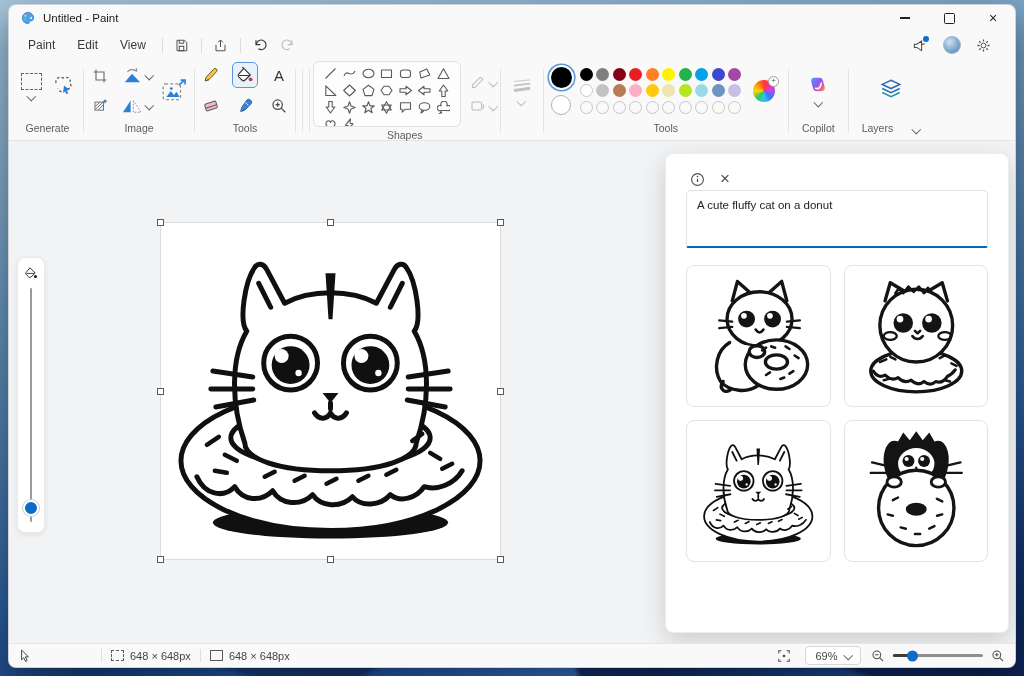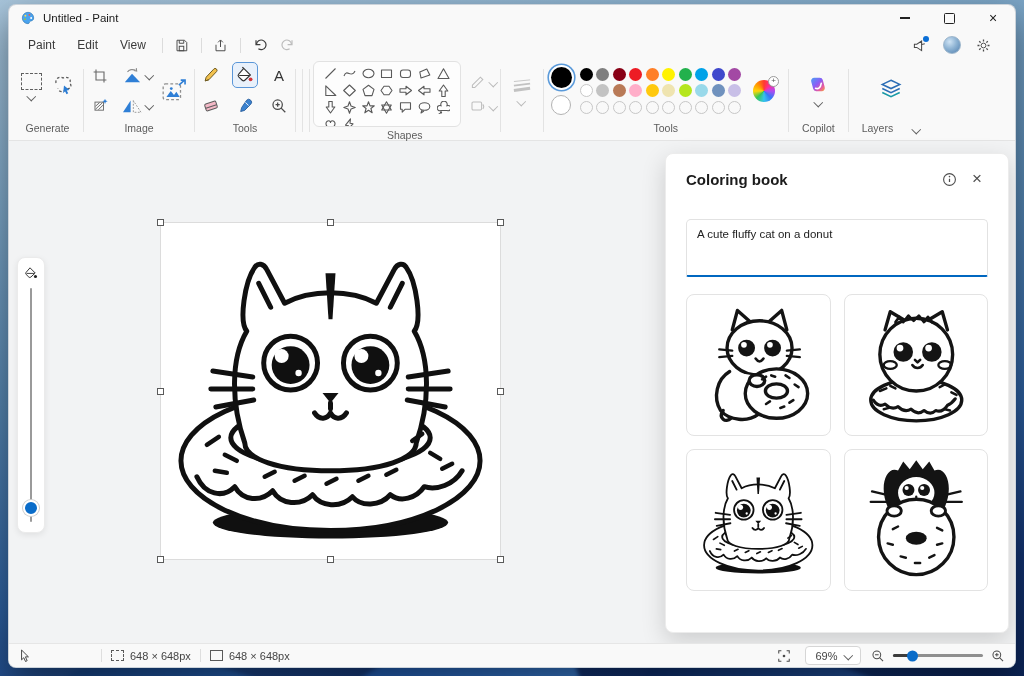--- a/index.html
+++ b/index.html
@@ -69,21 +69,21 @@
   .vtrack{width:2.6px;flex:1;margin:8px 0 10px;background:#9a9a9a;border-radius:2px;position:relative;}
   .vthumb{position:absolute;left:50%;transform:translateX(-50%);bottom:6px;width:12px;height:12px;border-radius:50%;
     background:#0a6cc9;border:2.5px solid #fff;box-shadow:0 0 0 1px #cfcfcf;box-sizing:content-box;}
 
   
   .panel{position:absolute;left:656px;top:12px;width:344px;height:480px;background:#fff;border:1px solid #ececec;
     border-radius:8px;box-shadow:0 8px 24px rgba(0,0,0,.16);padding:14px 20px;box-sizing:border-box;}
   .phead{display:flex;align-items:center;}
   .ptitle{font-size:15px;font-weight:700;color:#1b1b1b;flex:1;}
   .pbtn{width:22px;height:22px;display:flex;align-items:center;justify-content:center;border-radius:4px;color:#4f4f4f;}
-  .prompt{margin-top:29px;width:100%;height:58px;resize:none;border:1px solid #e2e2e2;border-bottom:2px solid #0067c0;
+  .prompt{margin-top:0;width:100%;height:58px;resize:none;border:1px solid #e2e2e2;border-bottom:2px solid #0067c0;
     border-radius:5px 5px 2px 2px;font-family:"Liberation Sans",sans-serif;font-size:11.5px;color:#222;padding:8px 10px;box-sizing:border-box;outline:none;background:#fff;}
   .genrow{display:flex;justify-content:flex-end;margin-top:9px;}
   .genbtn{background:#0067c0;color:#fff;border:none;border-radius:4px;font-size:11.5px;padding:5px 17px;font-family:"Liberation Sans",sans-serif;}
   .thumbgrid{display:grid;grid-template-columns:1fr 1fr;gap:13px;margin-top:13px;}
   .thumb{height:142px;background:#fff;border:1px solid #e3e3e3;border-radius:8px;display:flex;align-items:center;justify-content:center;padding:5px;box-sizing:border-box;}
   .thumb svg{width:100%;height:100%;}
 
   
   .statusbar{position:absolute;left:0;right:0;bottom:0;height:24px;background:#f9f9f9;border-top:1px solid #e6e6e6;
     display:flex;align-items:center;font-size:11px;color:#454545;padding:0 10px;box-sizing:border-box;}
@@ -611,21 +611,20 @@
         <div class="handle" style="right:-4px;top:-4px"></div>
         <div class="handle" style="left:-4px;top:165px"></div>
         <div class="handle" style="right:-4px;top:165px"></div>
         <div class="handle" style="left:-4px;bottom:-4px"></div>
         <div class="handle" style="left:166px;bottom:-4px"></div>
         <div class="handle" style="right:-4px;bottom:-4px"></div>
       </div>
 
       <div class="panel">
         <div class="phead">
-          <div class="ptitle">Coloring book</div>
           <div class="pbtn">
             <svg width="15" height="15" viewBox="0 0 16 16">
                 <circle cx="8" cy="8" r="6.3" fill="none" stroke="#4f4f4f" stroke-width="1.2"></circle>
                 <path d="M8,7.2 v3.4" stroke="#4f4f4f" stroke-width="1.3"></path>
                 <circle cx="8" cy="4.9" r=".85" fill="#4f4f4f"></circle>
               </svg>
           </div>
           <div class="pbtn" style="font-size:17px;margin-left:6px">
               <span>×</span>
             </div>

